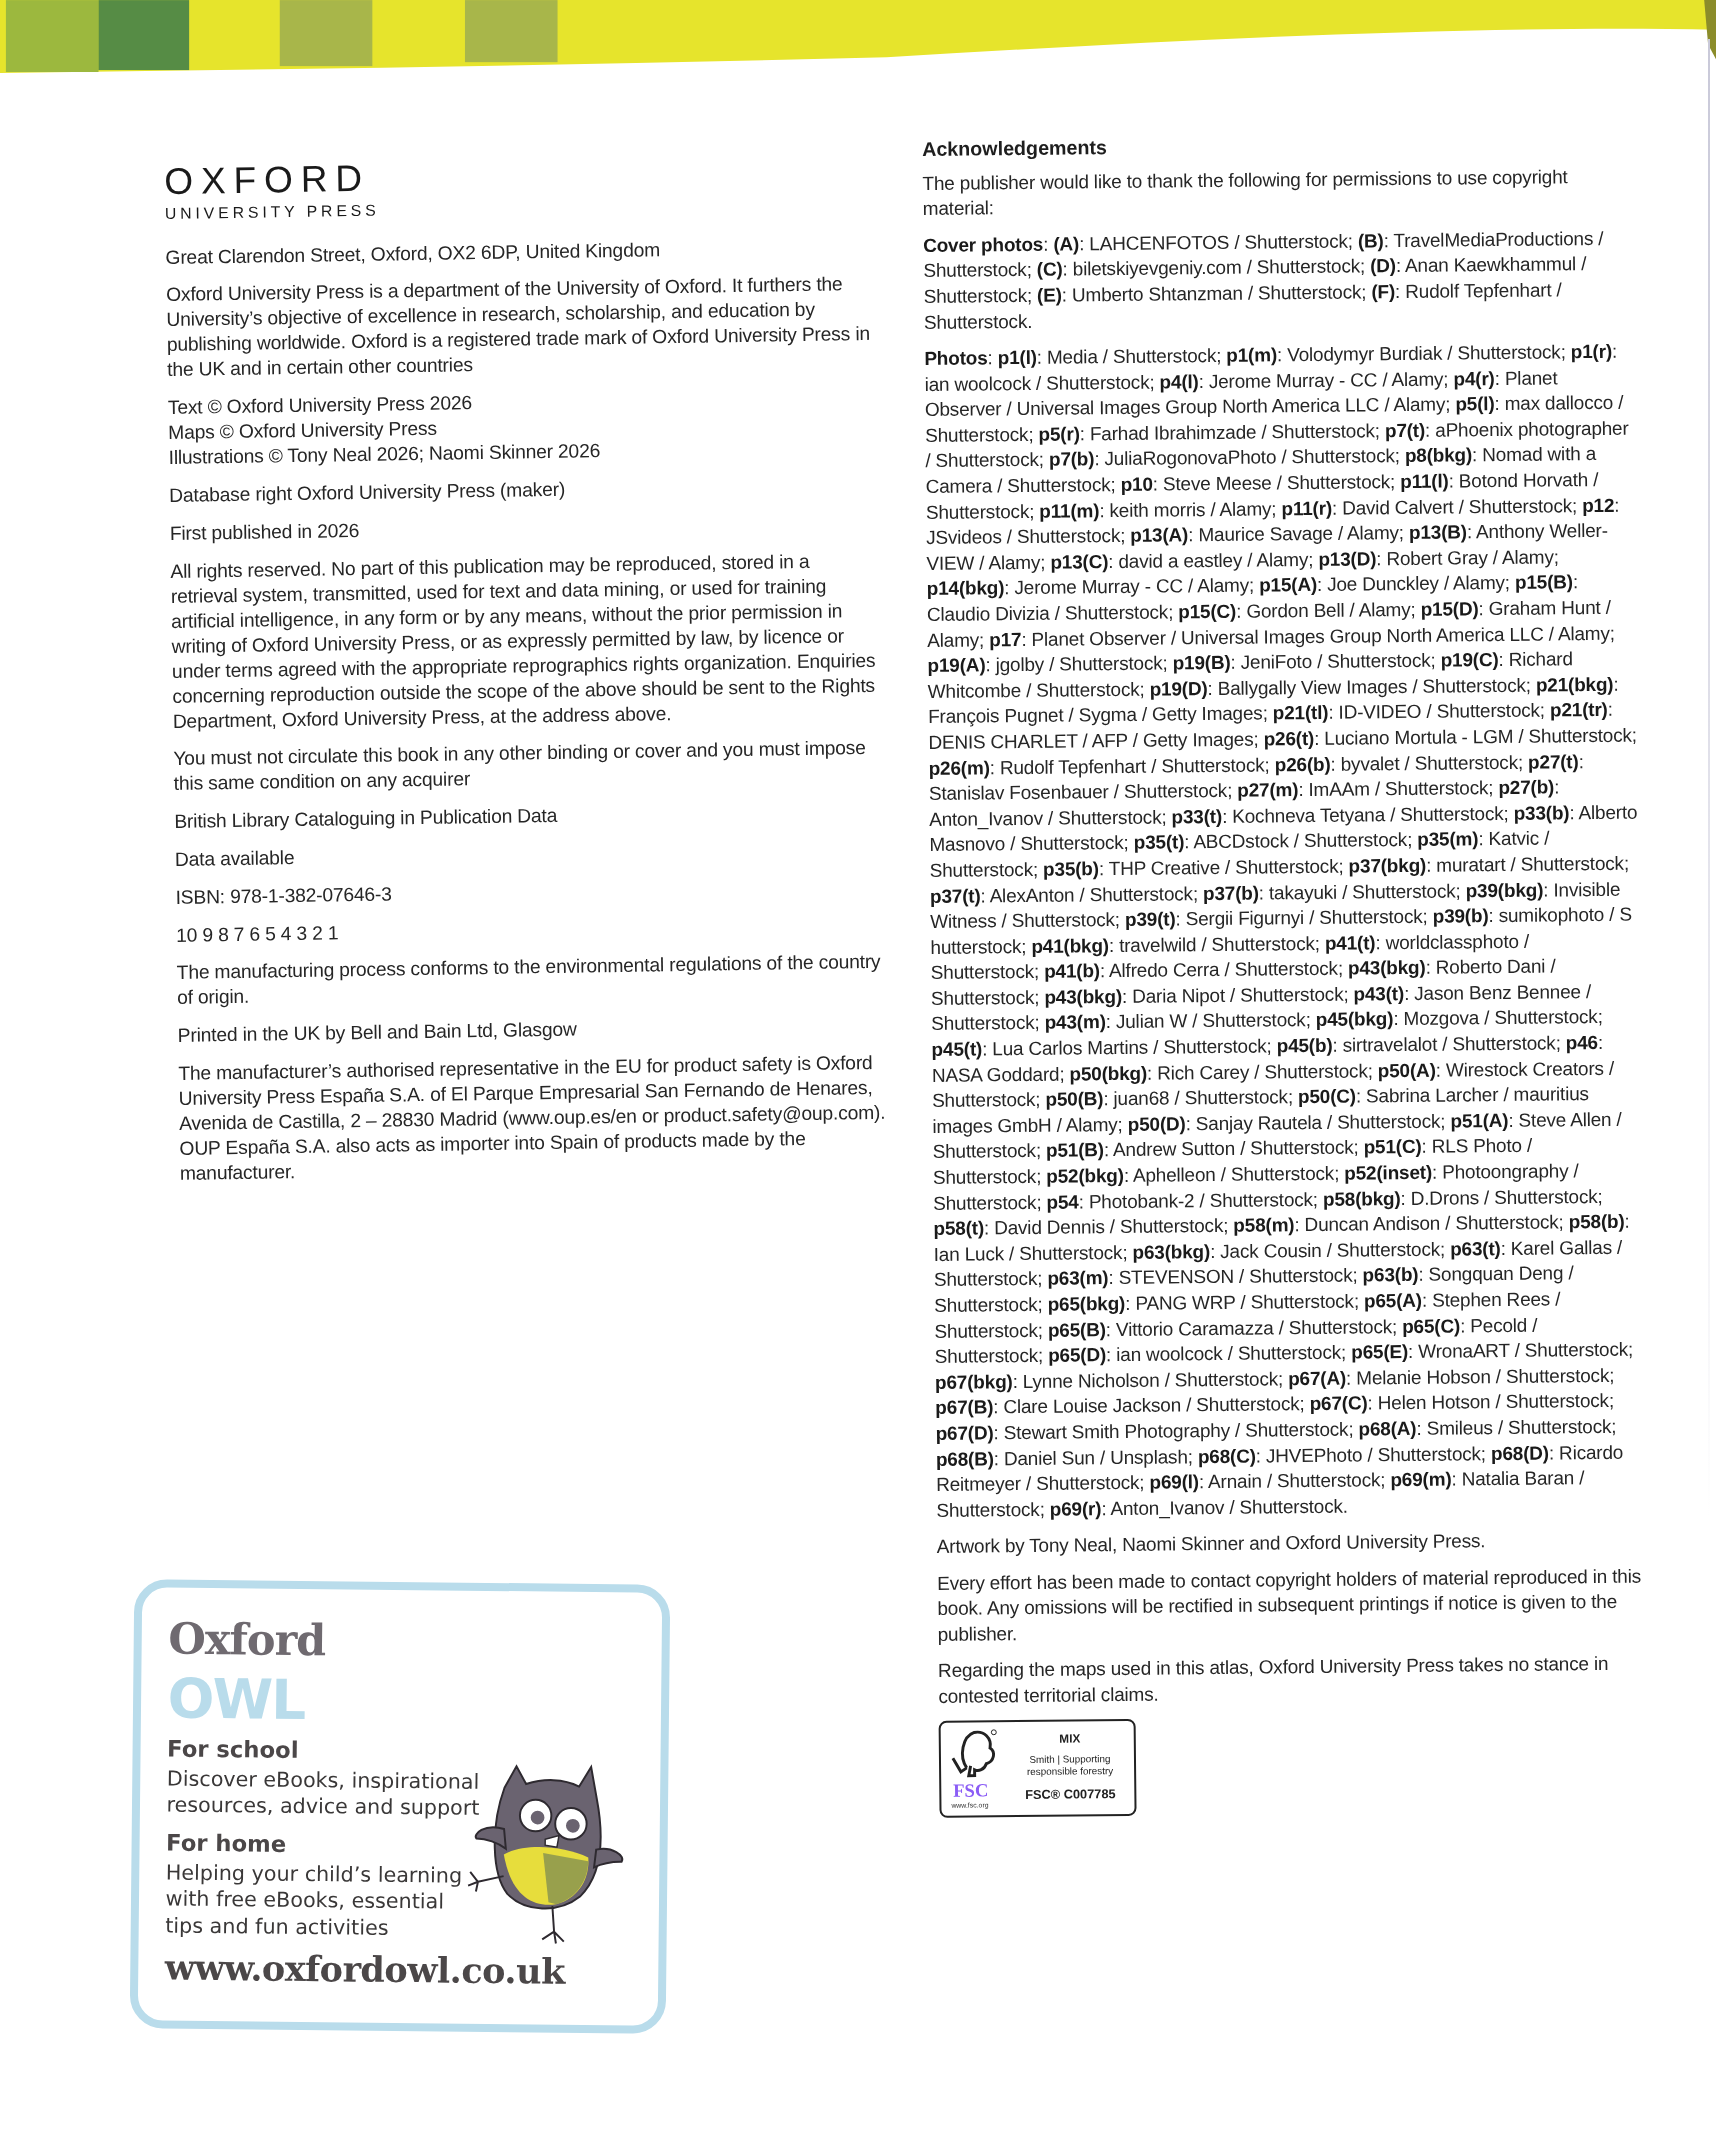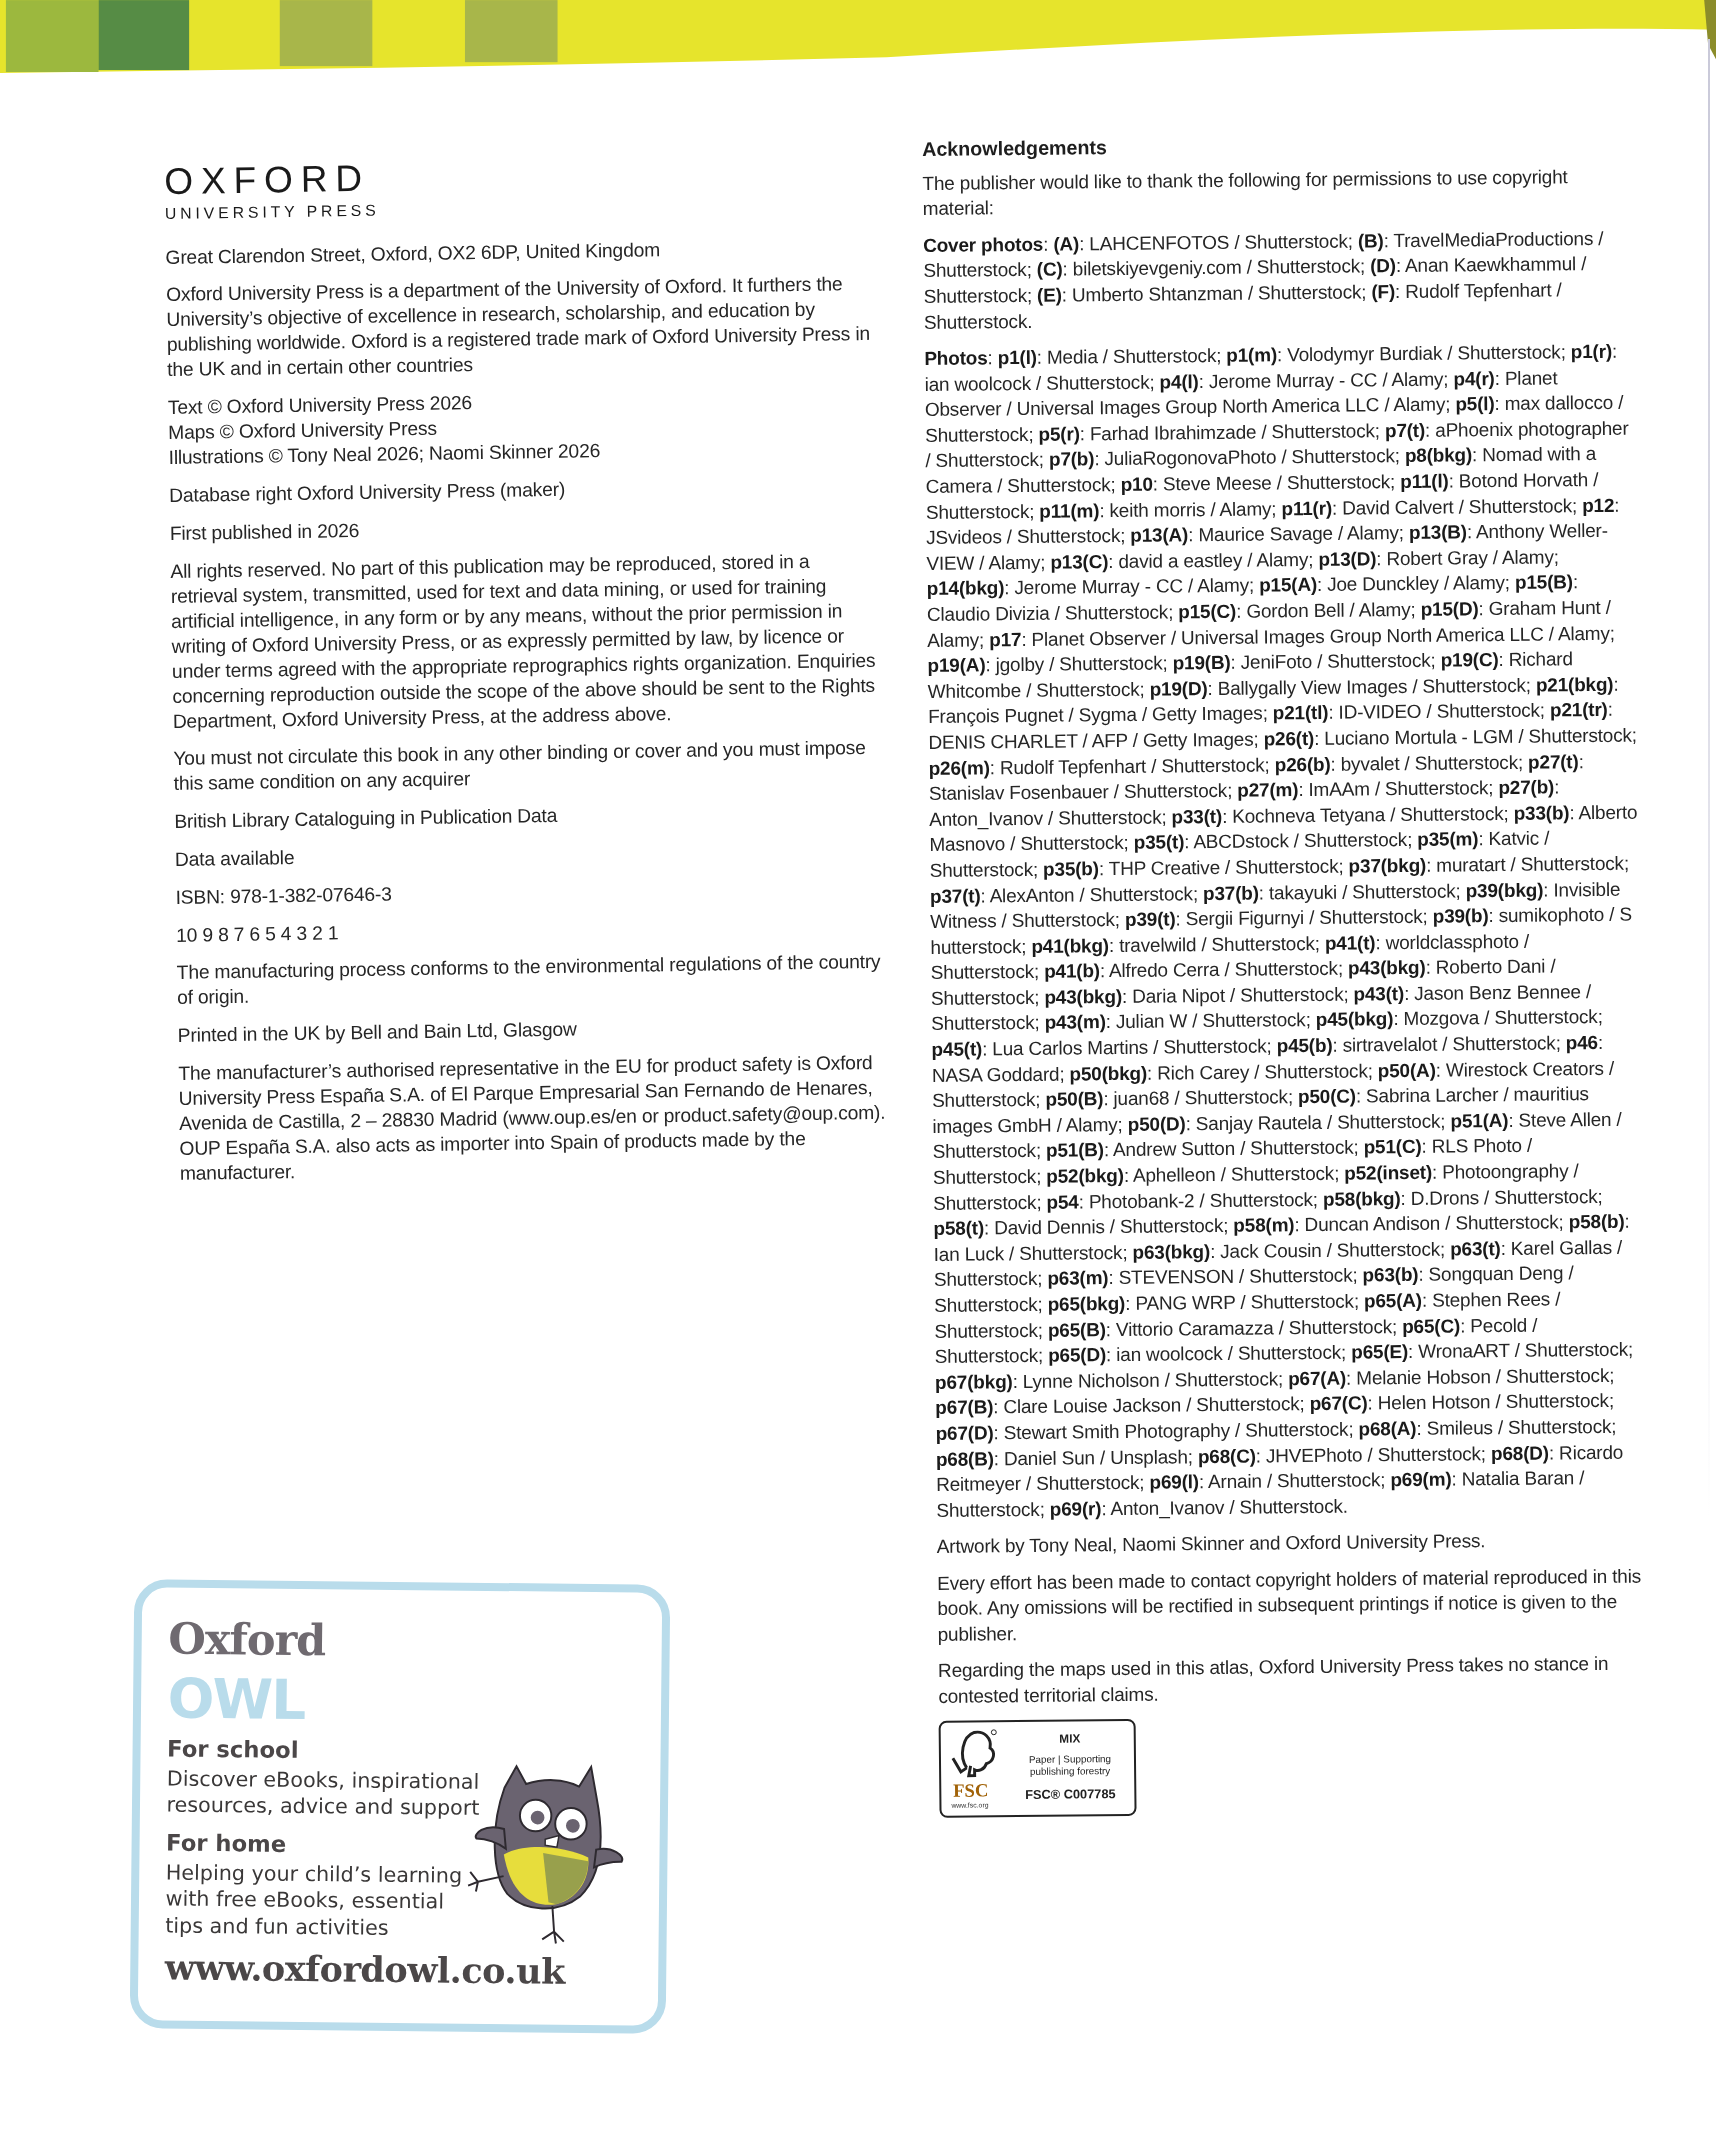--- a/index.html
+++ b/index.html
@@ -36,21 +36,21 @@
   .owl-illustration { position: absolute; left: 325px; top: 167px; }
 
   
   .right { position: absolute; left: 922px; top: 138px; width: 709px; transform: rotate(-0.6deg); transform-origin: 0 0; }
   .right h2 { margin: 0 0 9.9px 0; font-size: 19.7px; font-weight: 700; color: #1e1e1e; }
   .right p { margin: 0 0 10.8px 0; font-size: 19px; line-height: 25.6px; color: #262626; letter-spacing: -0.2px; }
   .right b { font-weight: 700; color: #1a1a1a; }
 
   .fsc { margin-top: 11.8px; width: 193px; height: 93px; border: 2px solid #222; border-radius: 7.9px; position: relative; background: #fff; }
   .fsc .tree { position: absolute; left: 7.9px; top: 5.9px; }
-  .fsc .fsc-word { position: absolute; left: 11.8px; top: 57px; font-family: "Liberation Serif", serif; font-size: 18.7px; font-weight: 700; color: #a16207; }
+  .fsc .fsc-word { position: absolute; left: 11.8px; top: 57px; font-family: "Liberation Serif", serif; font-size: 18.7px; font-weight: 700; color: #8b5cf6; }
   .fsc .fsc-url { position: absolute; left: 9.9px; top: 79px; font-size: 6.9px; color: #333; }
   .fsc .mix { position: absolute; left: 75px; top: 9.9px; width: 108px; text-align: center; font-size: 11.8px; font-weight: 700; color: #222; }
   .fsc .desc { position: absolute; left: 69px; top: 31.5px; width: 120px; text-align: center; font-size: 9.9px; line-height: 12.8px; color: #222; }
   .fsc .code { position: absolute; left: 69px; top: 65px; width: 120px; text-align: center; font-size: 12.8px; font-weight: 700; color: #222; }
 </style>
 </head>
 <body>
 
 <div class="topband">
   <svg width="1716" height="79" viewBox="0 0 1742 80">
@@ -142,17 +142,17 @@
     <div class="tree">
       <svg width="51" height="53" viewBox="0 0 52 54">
         <path d="M4,30 L12,44 L18,40" stroke="#222" stroke-width="3" fill="none"></path>
         <path d="M18,40 C10,28 14,8 26,4 C36,2 44,10 42,20 C48,24 46,34 38,36 C36,42 30,44 26,42 L26,48 L20,48 L22,38" stroke="#222" stroke-width="3" fill="none"></path>
         <circle cx="46" cy="4" r="2.5" fill="none" stroke="#222" stroke-width="1"></circle>
       </svg>
     </div>
     <div class="fsc-word">FSC</div>
     <div class="fsc-url">www.fsc.org</div>
     <div class="mix">MIX</div>
-    <div class="desc">Paper | Supporting publishing forestry</div>
+    <div class="desc">Smith | Supporting responsible forestry</div>
     <div class="code">FSC® C007785</div>
   </div>
 </div>
 
 
 </body></html>

